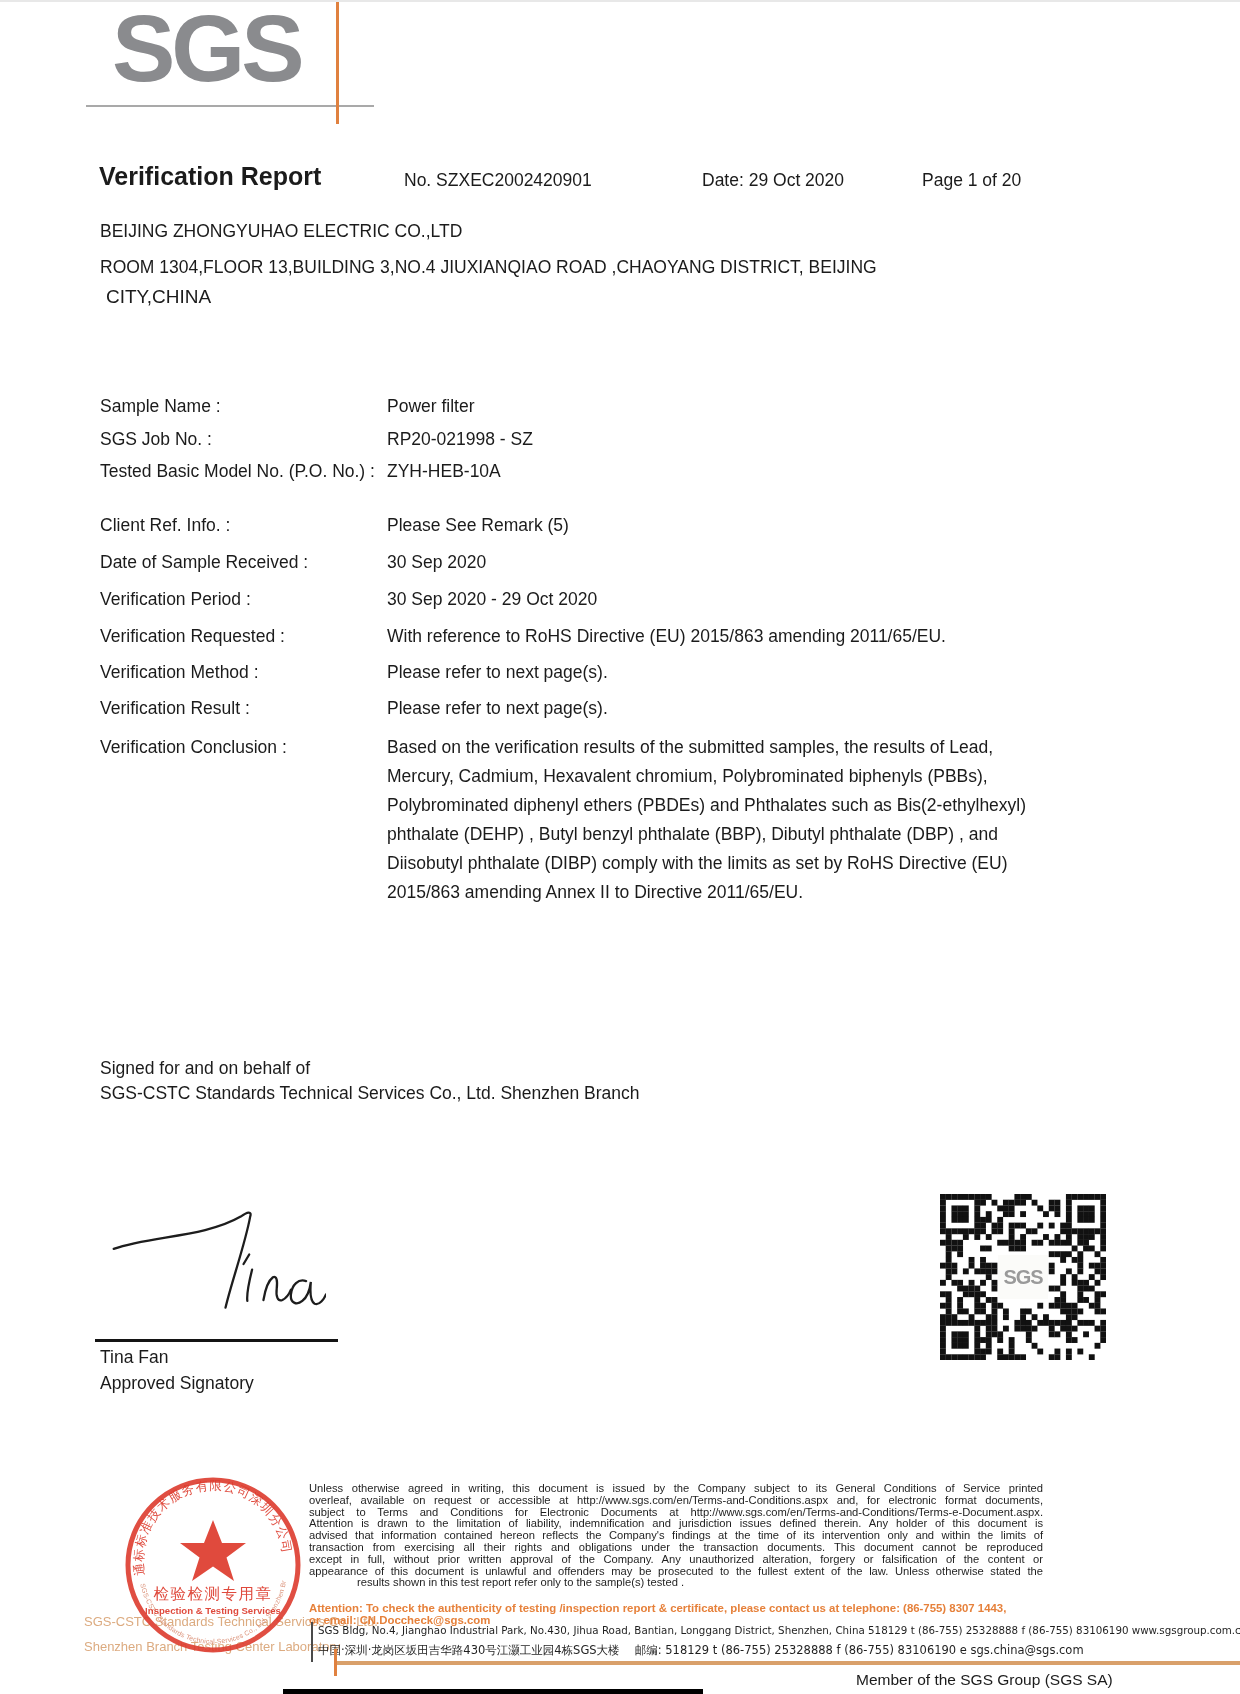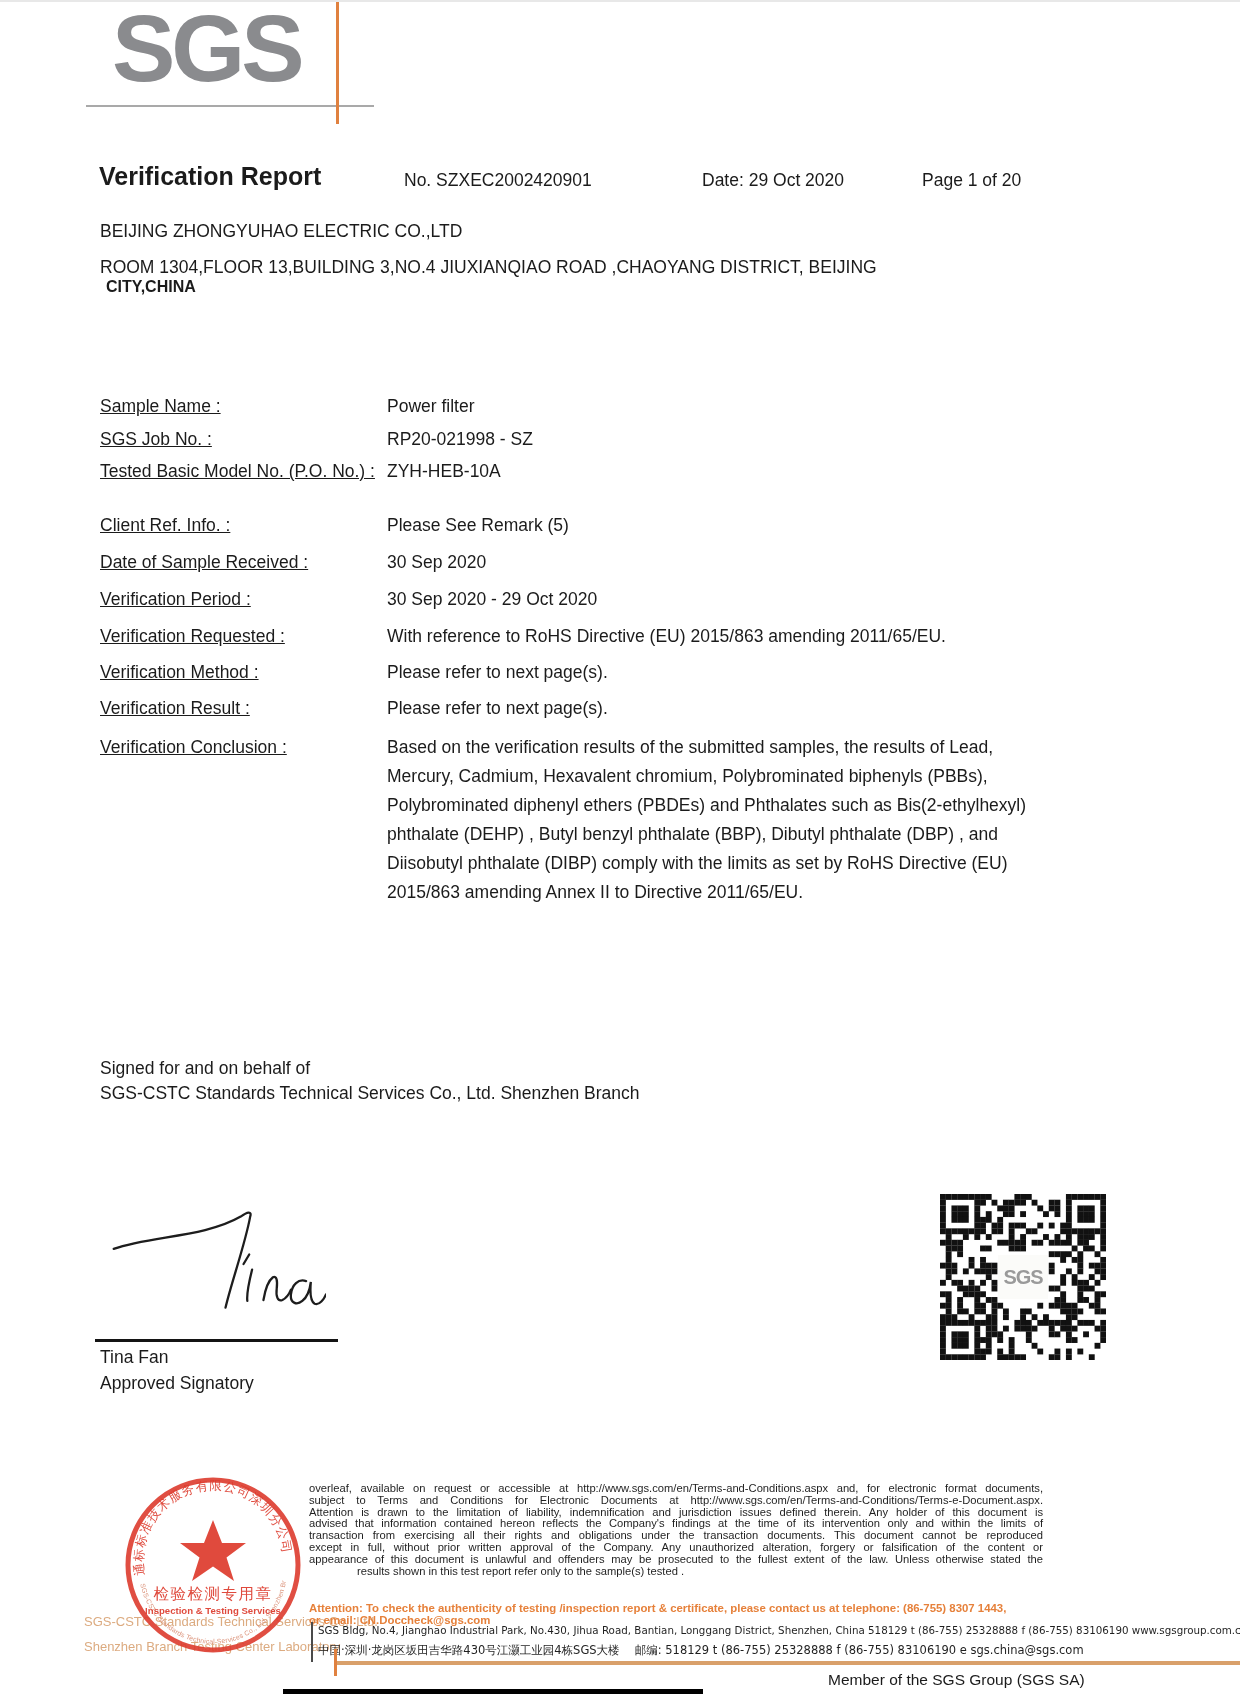--- a/index.html
+++ b/index.html
@@ -16,25 +16,25 @@
   }
   .logo-underline{position:absolute; left:86px; top:103px; width:288px; height:2px; background:#a9a9a9;}
   .logo-vline{position:absolute; left:336px; top:0; width:3px; height:122px; background:var(--accent,#e0813f);}
   .doc-title{position:absolute; left:99px; top:160px; font-size:25px; font-weight:bold; letter-spacing:0;}
   .meta{position:absolute; top:168px; font-size:17.5px;}
   .meta-no{left:404px;} .meta-date{left:702px;text-align:right;} .meta-page{left:922px;}
 
   
   .client-name{position:absolute; left:100px; top:219px; font-size:17.5px;}
   .client-addr1{position:absolute; left:100px; top:255px; font-size:17.5px;}
-  .client-addr2{position:absolute; left:106px; top:276px; font-size:16px;font-weight:bold;}
+  .client-addr2{position:absolute; left:106px; top:284px; font-size:19px;}
 
   
   .frow{position:absolute; left:100px; width:1050px; font-size:17.5px; line-height:28px;}
-  .frow .flabel{position:absolute; left:0; top:0; width:276px;text-decoration:underline;}
+  .frow .flabel{position:absolute; left:0; top:0; width:276px;}
   .frow .fvalue{position:absolute; left:287px; top:0; width:668px;}
   .r0{top:390px}.r1{top:423px}.r2{top:455px}.r3{top:509px}.r4{top:546px}
   .r5{top:583px}.r6{top:620px}.r7{top:656px}.r8{top:692px}.r9{top:731px}
   .r9 .fvalue{line-height:29px;}
 
   
   .signed1{position:absolute; left:100px; top:1056px; font-size:17.5px;}
   .signed2{position:absolute; left:100px; top:1081px; font-size:17.5px;}
   .sig-svg{position:absolute; left:108px; top:1203px;}
   .sig-line{position:absolute; left:95px; top:1337px; width:243px; height:3px; background:#141414;}
@@ -68,21 +68,21 @@
     color:var(--attention,#e6813b);
   }
   .attention div{white-space:nowrap;}
 
   
   .addr-vline{position:absolute; left:311px; top:1620px; width:2px; height:40px; background:#4a4a4a;}
   .addr1{position:absolute; left:318px; top:1622px; width:730px; font-size:10.3px; color:#1f1f1f; white-space:nowrap; font-family:"DejaVu Sans", sans-serif;}
   .addr2{position:absolute; left:318px; top:1641px; width:730px; font-size:11.5px; color:#1f1f1f; white-space:nowrap; font-family:"DejaVu Sans", sans-serif;}
   .bottom-line{position:absolute; left:334px; top:1659px; width:906px; height:3.5px; background:#d9a06b;}
   .bottom-tick{position:absolute; left:334px; top:1647px; width:3px; height:27px; background:var(--accent,#e0813f);}
-  .member{position:absolute; left:828px; top:1669px; font-size:15.5px; color:#1b1b1b;}
+  .member{position:absolute; left:856px; top:1669px; font-size:15.5px; color:#1b1b1b;}
   .black-bar{position:absolute; left:283px; top:1687px; width:420px; height:7px; background:#000;}
 </style>
 </head>
 <body>
 
 <div id="page">
 
   <div class="logo-text">SGS</div>
   <div class="logo-underline"></div>
   <div class="logo-vline"></div>
@@ -557,20 +557,21 @@
       <textPath href="#arcTop" startOffset="2%">通标标准技术服务有限公司深圳分公司</textPath>
     </text>
     <text font-size="6.8" fill="#d98c72" opacity="0.95" letter-spacing="0.2" font-family="Liberation Sans, sans-serif">
       <textPath href="#arcBottom" startOffset="1%">SGS-CSTC Standards Technical Services Co., Ltd. Shenzhen Branch</textPath>
     </text>
     <text x="95" y="129" text-anchor="middle" font-size="15.5" fill="#dd3b2d" opacity="0.92" letter-spacing="1.5" font-family="DejaVu Sans, sans-serif">检验检测专用章</text>
     <text x="95" y="144" text-anchor="middle" font-size="9.6" font-weight="bold" fill="#dd3b2d" opacity="0.92" font-family="Liberation Sans, sans-serif">Inspection &amp; Testing Services</text>
   </svg>
 
   <div class="disclaimer">
+      <div>Unless otherwise agreed in writing, this document is issued by the Company subject to its General Conditions of Service printed</div>
       <div>overleaf, available on request or accessible at http://www.sgs.com/en/Terms-and-Conditions.aspx and, for electronic format documents,</div>
       <div>subject to Terms and Conditions for Electronic Documents at http://www.sgs.com/en/Terms-and-Conditions/Terms-e-Document.aspx.</div>
       <div>Attention is drawn to the limitation of liability, indemnification and jurisdiction issues defined therein. Any holder of this document is</div>
       <div>advised that information contained hereon reflects the Company's findings at the time of its intervention only and within the limits of</div>
       <div>transaction from exercising all their rights and obligations under the transaction documents. This document cannot be reproduced</div>
       <div>except in full, without prior written approval of the Company. Any unauthorized alteration, forgery or falsification of the content or</div>
       <div>appearance of this document is unlawful and offenders may be prosecuted to the fullest extent of the law. Unless otherwise stated the</div>
       <div>results shown in this test report refer only to the sample(s) tested .</div>
     </div>
   <div class="attention">

